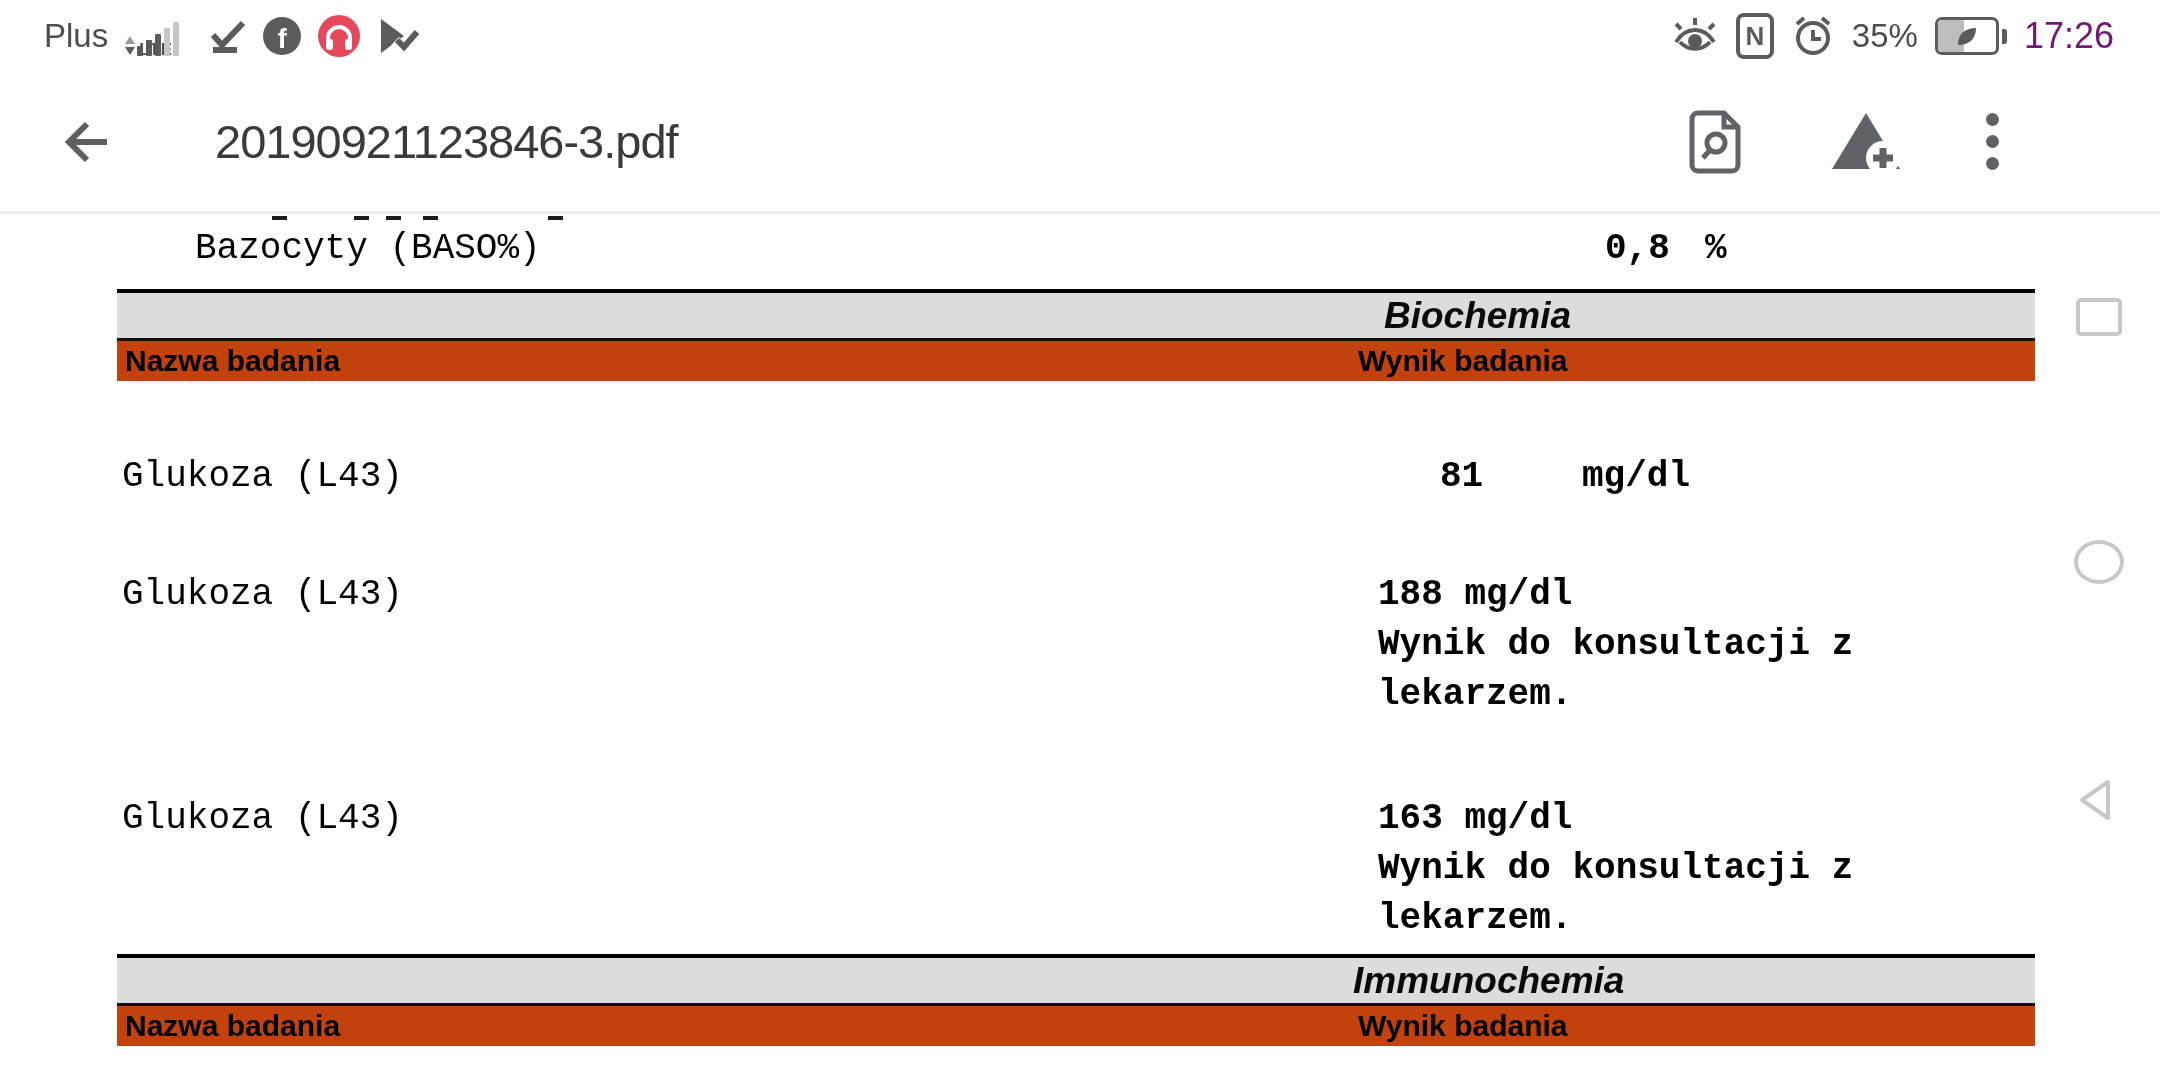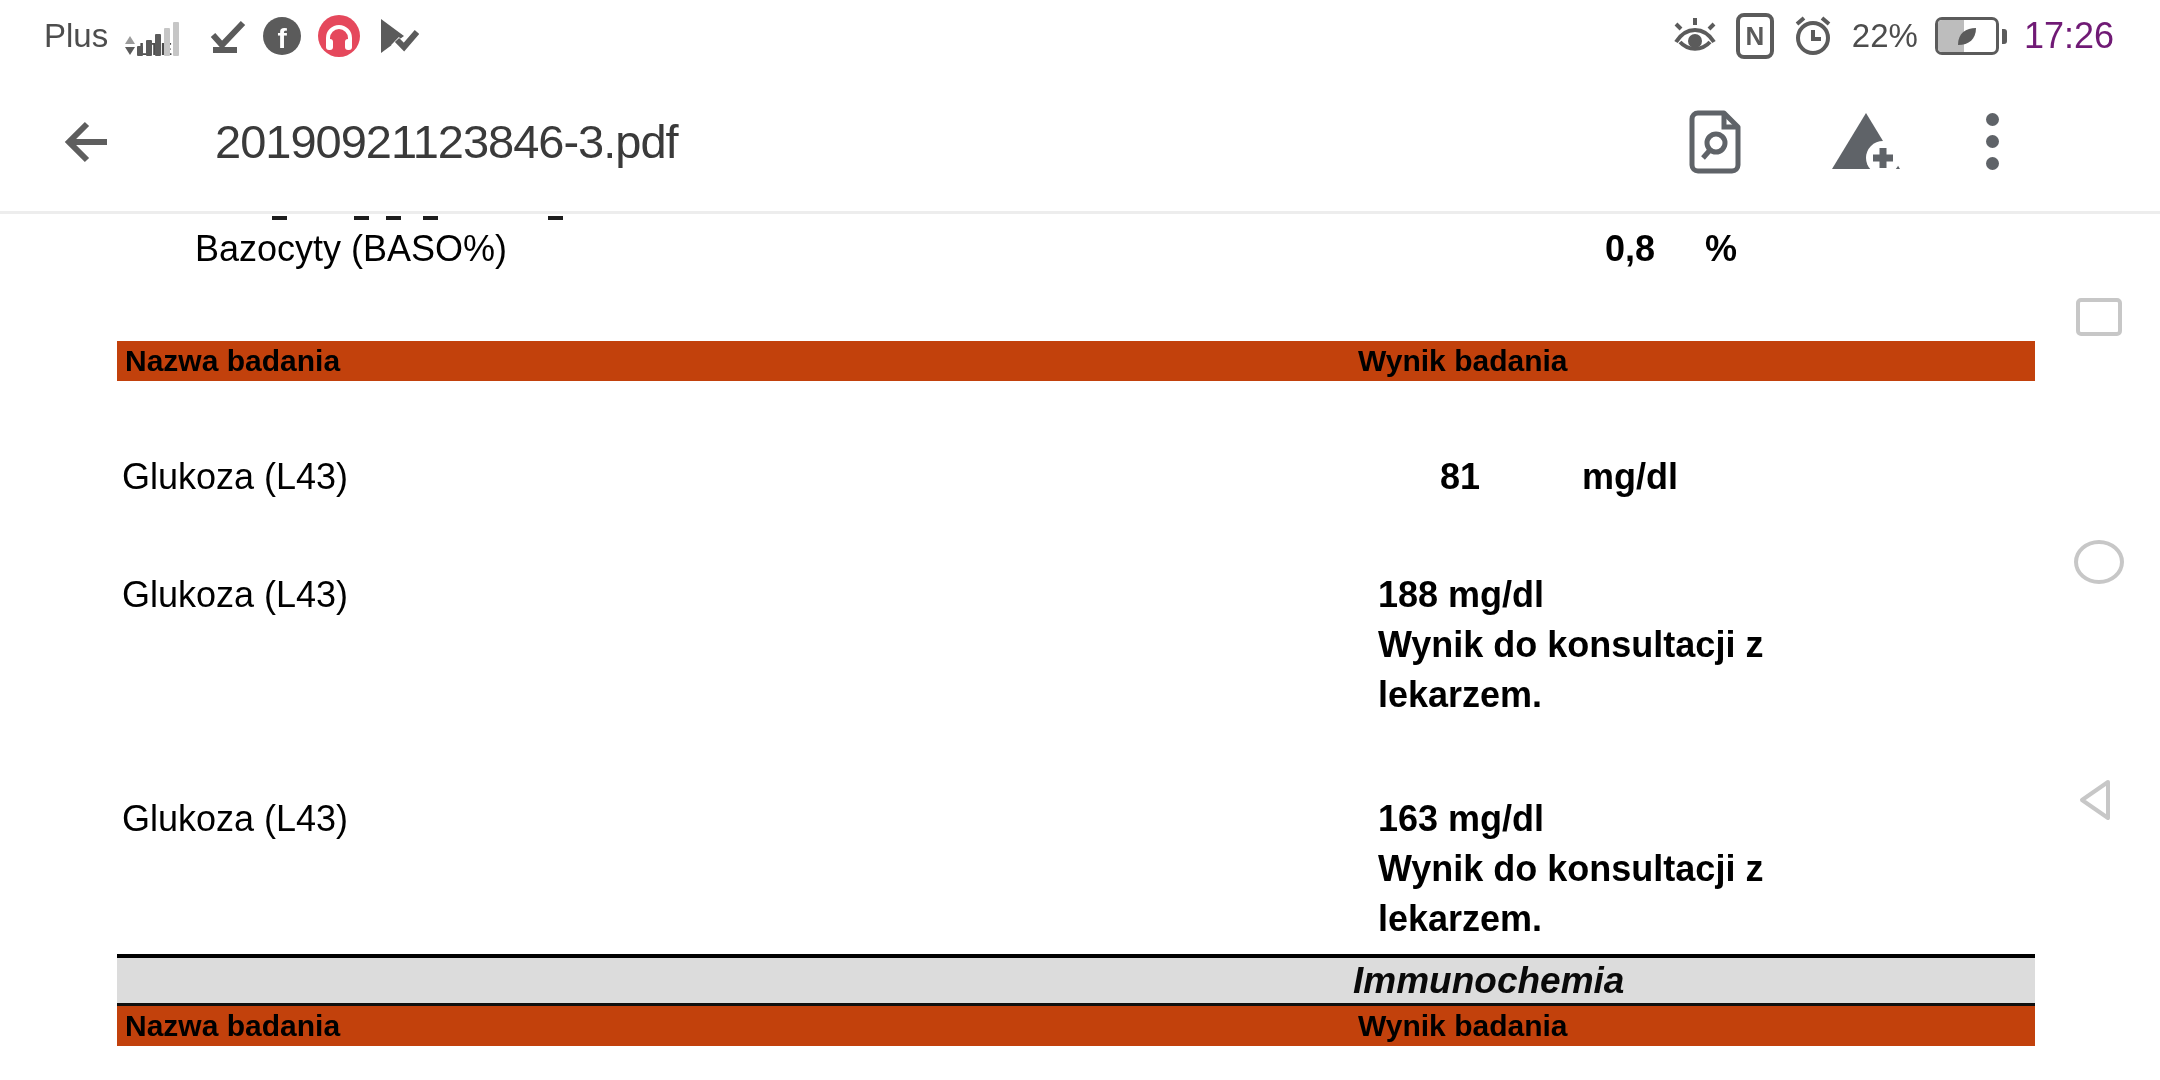--- a/index.html
+++ b/index.html
@@ -1,21 +1,21 @@
 <!DOCTYPE html>
 <html><head>
 <meta charset="utf-8">
 <style>
   html,body{margin:0;padding:0;}
   body{
     width:2160px;height:1080px;background:#ffffff;
     font-family:"Liberation Sans", sans-serif;
     overflow:hidden;position:relative;color:#000;
   }
-  .abs{position:absolute;white-space:nowrap;}
+  .abs{position:absolute;white-space:nowrap;font-family:Liberation Mono, monospace;}
   .b{font-weight:bold;}
 
   
   .status-bar{position:absolute;left:0;top:0;width:2160px;height:72px;background:#fff;}
   .sb-left{position:absolute;left:44px;top:0;height:72px;display:flex;align-items:center;gap:17px;}
   .sb-right{position:absolute;right:46px;top:0;height:72px;display:flex;align-items:center;gap:17px;}
   .sb-text{font-size:33px;color:#4d4d4d;}
   .sb-time{font-size:36px;color:#701a75;}
   .signal{position:relative;width:64px;height:44px;}
   .signal .lte{position:absolute;left:14px;top:-2px;font-size:17px;font-weight:bold;color:#4d4d4d;letter-spacing:1px;margin-top:28px;}
@@ -117,21 +117,21 @@
     <span class="nfc">
       <span>N</span>
     </span>
 
     <svg width="44" height="44" viewBox="0 0 44 44">
       <circle cx="22" cy="24" r="15" stroke="#5b5b5b" stroke-width="4" fill="none"></circle>
       <path d="M22 16 v9 h8" stroke="#5b5b5b" stroke-width="4" fill="none"></path>
       <path d="M6 10 l7 -6 M38 10 l-7 -6" stroke="#5b5b5b" stroke-width="4" fill="none"></path>
     </svg>
 
-    <span class="sb-text">22%</span>
+    <span class="sb-text">35%</span>
 
     <span class="batt">
       <span class="body">
         <span class="fill"></span>
         <svg width="24" height="24" viewBox="0 0 24 24">
           <path d="M3 21 C3 9 11 4 21 4 C21 15 14 21 3 21 Z" fill="#5b5b5b"></path>
         </svg>
       </span>
       <span class="nub"></span>
     </span>
@@ -180,20 +180,23 @@
   <span class="frag" style="left:272px"></span>
   <span class="frag" style="left:354px"></span>
   <span class="frag" style="left:386px"></span>
   <span class="frag" style="left:423px"></span>
   <span class="frag" style="left:548px"></span>
 
   <span class="abs doc-text" style="left:195px;top:14px">Bazocyty (BASO%)</span>
   <span class="abs doc-text b" style="left:1605px;top:14px">0,8</span>
   <span class="abs doc-text b" style="left:1705px;top:14px">%</span>
 
+  <div class="section-band" style="top:75px">
+    <span style="left:1267px">Biochemia</span>
+  </div>
 
   <div class="hdr-row" style="top:127px">
     <span style="left:8px">Nazwa badania</span>
     <span style="left:1241px">Wynik badania</span>
   </div>
 
   <div class="mat" style="left:379px;top:180px;width:1663px">
     
   </div>
 

